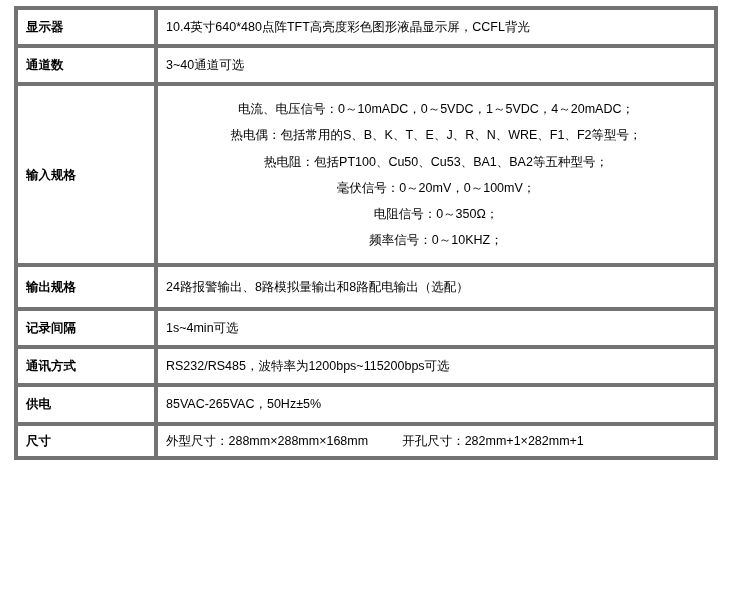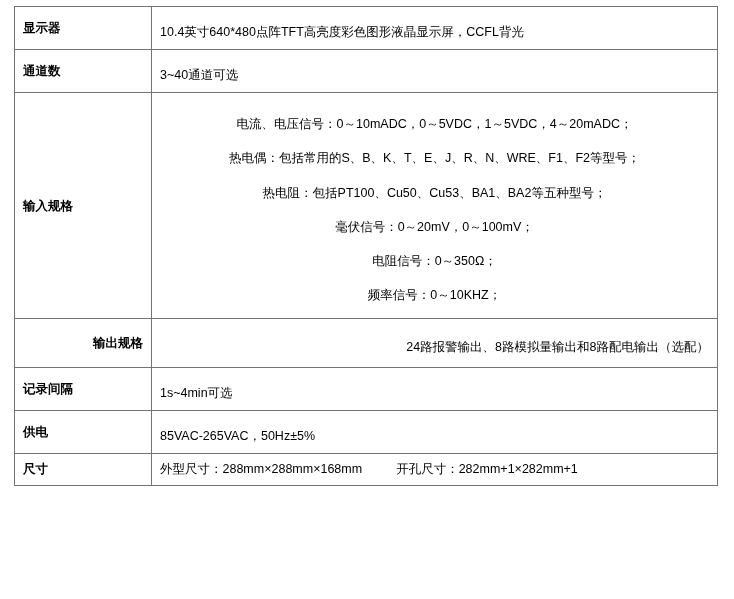--- a/index.html
+++ b/index.html
@@ -19,44 +19,42 @@
     box-sizing: border-box;
     width: 734px;
   }
   table.spec {
     border-collapse: collapse;
     width: 704px;
     table-layout: fixed;
     background: #ffffff;
   }
   table.spec td {
-    border: 1px solid #737373;
+    border: 4px solid #737373;
     padding: 6px 8px 6px 8px;
     vertical-align: middle;
     font-size: 12.5px;
     line-height: 1.45;
   }
   td.label {
     width: 120px;
     font-weight: bold;
     font-size: 12.5px;
     white-space: nowrap;
   }
   td.value {
     font-size: 12.5px;
   }
   td.value .line {
     display: block;
     padding: 2px 0;
-    margin-top: 8px;
   }
   tr.tall td {
     padding-top: 9px;
     padding-bottom: 9px;
-    text-align: right;
   }
   tr.multi td.value .line {
     padding: 4px 0;
     text-align: center;
   }
   td.value.gapped {
     padding-top: 10px;
     padding-bottom: 10px;
   }
   .dim-value {
@@ -110,20 +108,26 @@
       <tr>
         <td class="label">记录间隔</td>
         <td class="value">
           <span class="line">1s~4min可选</span>
         </td>
       </tr>
 
 
 
 
+      <tr>
+        <td class="label">通讯方式</td>
+        <td class="value">
+          <span class="line">RS232/RS485，波特率为1200bps~115200bps可选</span>
+        </td>
+      </tr>
 
       <tr>
         <td class="label">供电</td>
         <td class="value">
           <span class="line">85VAC-265VAC，50Hz±5%</span>
         </td>
       </tr>
 
 
       <tr>

